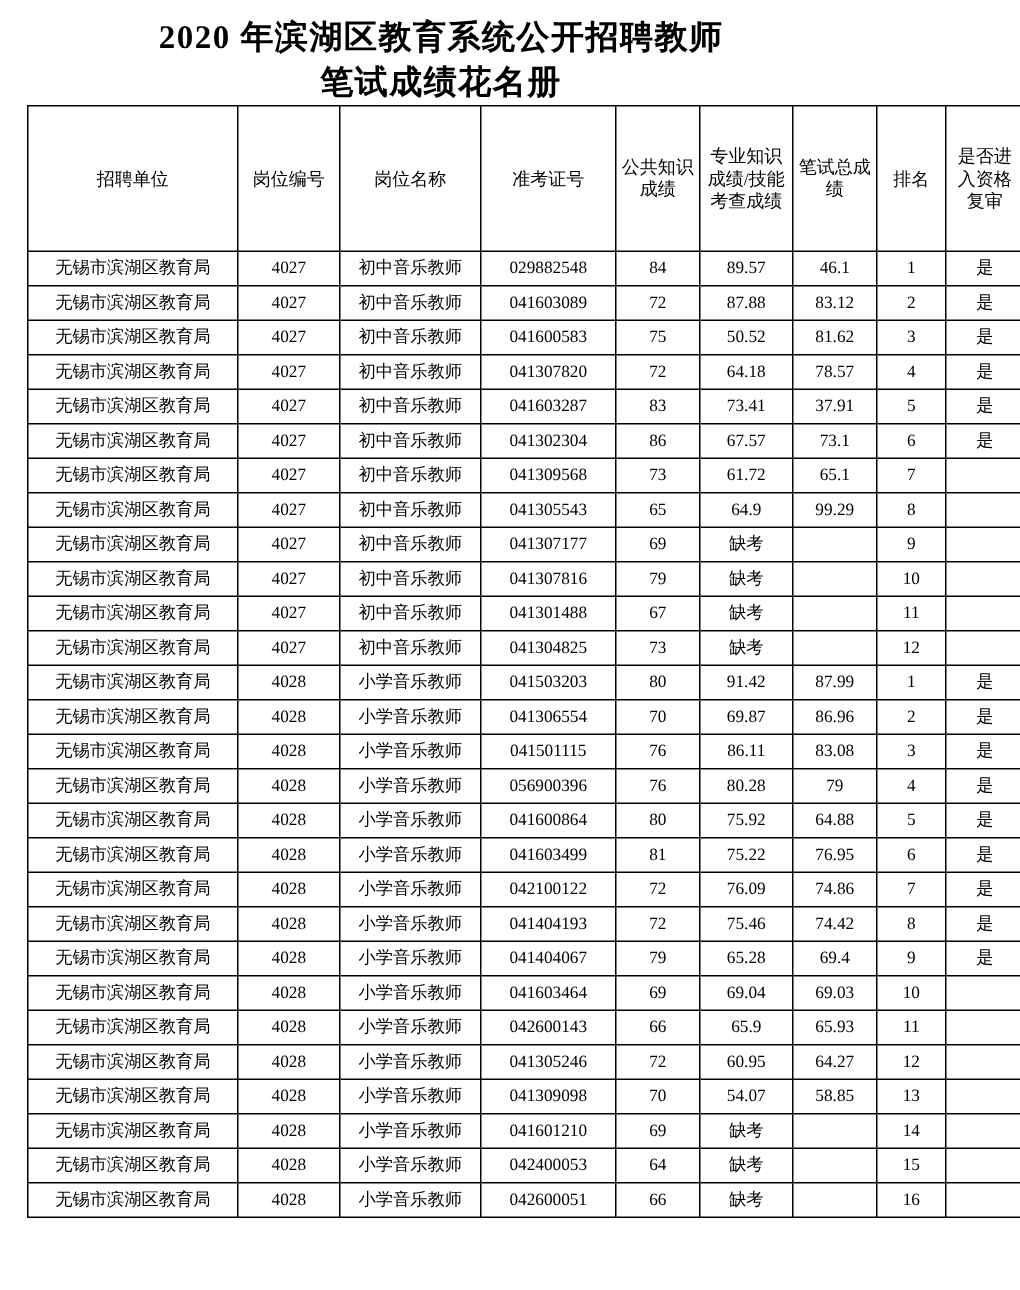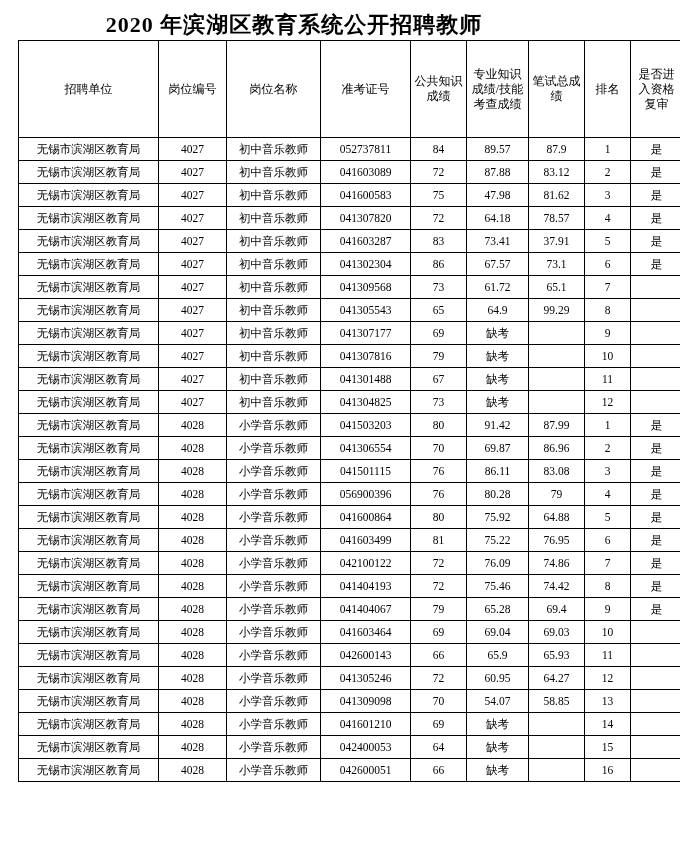--- a/index.html
+++ b/index.html
@@ -73,20 +73,21 @@
   .c-rank   { width: 46px; }
   .c-review { width: 52px; }
 </style>
 </head>
 <body>
 
 <div class="page">
 
   <div class="title-block">
     <div class="title-line">2020 年滨湖区教育系统公开招聘教师</div>
+    <div class="title-line">笔试成绩花名册</div>
   </div>
 
   <table class="roster">
     <colgroup>
       <col class="c-unit">
         <col class="c-code">
         <col class="c-post">
         <col class="c-ticket">
       <col class="c-public">
         <col class="c-major">
@@ -105,45 +106,45 @@
         <th>笔试总成绩</th>
         <th>排名</th>
         <th>是否进入资格复审</th>
       </tr>
     </thead>
     <tbody id="roster-body">
         <tr>
           <td class="unit">无锡市滨湖区教育局</td>
           <td>4027</td>
           <td>初中音乐教师</td>
-          <td>052737811</td>
+          <td>029882548</td>
           <td>84</td>
           <td>89.57</td>
-          <td>87.9</td>
+          <td>46.1</td>
           <td>1</td>
           <td>是</td>
         </tr>
         <tr>
           <td class="unit">无锡市滨湖区教育局</td>
           <td>4027</td>
           <td>初中音乐教师</td>
           <td>041603089</td>
           <td>72</td>
           <td>87.88</td>
           <td>83.12</td>
           <td>2</td>
           <td>是</td>
         </tr>
         <tr>
           <td class="unit">无锡市滨湖区教育局</td>
           <td>4027</td>
           <td>初中音乐教师</td>
           <td>041600583</td>
           <td>75</td>
-          <td>47.98</td>
+          <td>50.52</td>
           <td>81.62</td>
           <td>3</td>
           <td>是</td>
         </tr>
         <tr>
           <td class="unit">无锡市滨湖区教育局</td>
           <td>4027</td>
           <td>初中音乐教师</td>
           <td>041307820</td>
           <td>72</td>

